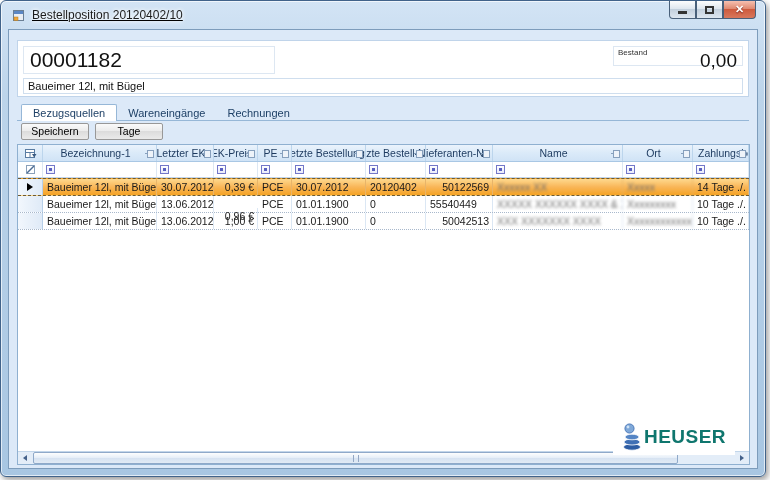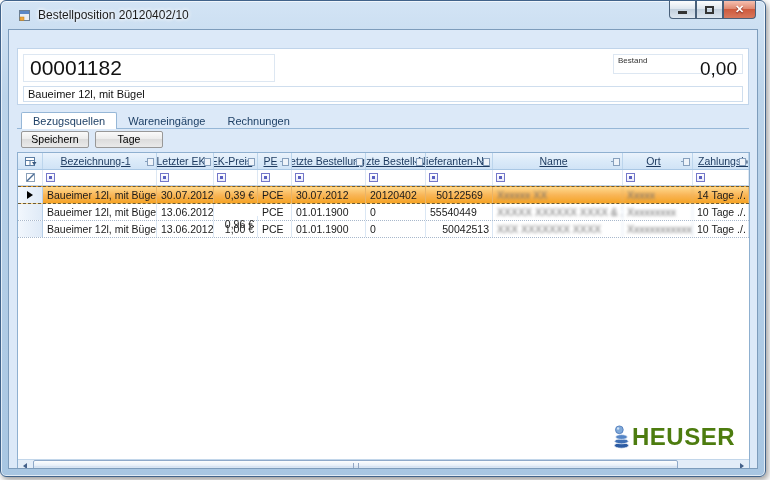--- a/index.html
+++ b/index.html
@@ -5,39 +5,39 @@
   * { box-sizing: border-box; margin: 0; padding: 0; }
   html,body { width:770px; height:480px; overflow:hidden; background:#fff;
               font-family:"Liberation Sans", sans-serif; }
 
   
   .window { position:absolute; left:0; top:0; width:766px; height:477px;
     border:1px solid #41638a; border-radius:6px;
     background:linear-gradient(180deg,#d3e4f5 0%,#bcd4ea 20%,#a8c6e2 100%);
     box-shadow:2px 3px 6px rgba(0,0,0,.4), inset 0 0 0 1px rgba(255,255,255,.65); }
   .titlebar { position:absolute; left:0; top:0; right:0; height:28px;
-    display:flex; align-items:center; padding-left:16px; }
+    display:flex; align-items:center; padding-left:10px;text-decoration:underline; }
   .title-text { font-size:12px; color:#1c1c1c; margin-left:6px;
     text-shadow:0 0 4px #fff,0 0 4px #fff; white-space:nowrap; }
   .app-icon { width:15px; height:15px; flex:0 0 auto; }
   .winbtns { position:absolute; top:0; right:9px; display:flex; }
   .winbtn { width:27px; height:18px; border:1px solid #49607a; border-top:none;
     display:flex; align-items:center; justify-content:center;
     background:linear-gradient(180deg,#fdfdfd 0%,#dfe7ef 45%,#c3d0dd 50%,#dde6f0 100%); }
   .winbtn.first { border-radius:0 0 0 4px; }
   .winbtn.close { width:33px; border-radius:0 0 4px 0;
     background:linear-gradient(180deg,#f6c0b0 0%,#e08a72 45%,#ce5b3e 50%,#d8775c 100%); }
   .glyph-min { width:9px; height:3px; background:#333; margin-top:6px; }
   .glyph-max { width:9px; height:8px; border:2px solid #333; background:transparent; }
   .glyph-close { color:#fff; font-size:11px; font-weight:bold;
     text-shadow:0 1px 1px #7c2015; line-height:1; }
 
   
   .client { position:absolute; left:7px; top:28px; right:7px; bottom:7px;
-    background:#dce9f8; border:1px solid #7d9cbb; padding:18px 8px; overflow:hidden; }
+    background:#dce9f8; border:1px solid #7d9cbb; padding:10px 8px; overflow:hidden; }
 
   
   .toppanel { position:relative; height:57px; background:#fff;
     border:1px solid #c0d4ea; }
   .artno { position:absolute; left:5px; top:5px; width:252px; height:28px;
     background:#fff; border:1px solid #dde7f2; font-size:21px; color:#111;
     padding:1px 6px 0; white-space:nowrap; }
   .bestand { position:absolute; right:5px; top:5px; width:130px; height:20px;
     background:#fff; border:1px solid #dde7f2; }
   .bestand-label { position:absolute; left:4px; top:1px; font-size:8px; color:#333; }
@@ -62,21 +62,21 @@
     white-space:nowrap; }
 
   
   .grid { position:relative; margin-top:1px; width:733px; height:321px;
     border:1px solid #8fb0d0; background:#fff; display:flex; flex-direction:column; }
   .ghead { display:flex; height:17px; flex:0 0 auto;
     background:linear-gradient(180deg,#ebf3fc 0%,#dcebf9 45%,#d0e3f6 100%);
     border-bottom:1px solid #a9c7e4; }
   .hcell { position:relative; height:100%; border-right:1px solid #bcd5ec;
     display:flex; align-items:center; justify-content:center;
-    font-size:10.5px; color:#1d3a5f; overflow:hidden; white-space:nowrap; flex:0 0 auto;text-decoration:underline; }
+    font-size:10.5px; color:#1d3a5f; overflow:hidden; white-space:nowrap; flex:0 0 auto; }
   .hcell.hleft { justify-content:flex-start; padding-left:3px; }
   .hcell .lbl { padding:0 10px 0 2px; }
   .corner { width:25px; justify-content:center; }
   .pin { position:absolute; right:2px; top:5px; width:9px; height:8px; }
   .pin::before { content:""; position:absolute; right:0; top:0; width:5px; height:6px;
     border:1px solid #87a0bd; background:#eef3f9; }
   .pin::after { content:""; position:absolute; left:0; top:3px; width:3px; height:1px;
     background:#87a0bd; }
 
   .gfilter { display:flex; height:16px; flex:0 0 auto; background:#fff;
@@ -116,22 +116,22 @@
   .sb-thumb { position:absolute; left:15px; top:0; width:645px; height:12px;
     border:1px solid #8fa9c9; border-radius:2px;
     background:linear-gradient(180deg,#fdfefe 0%,#e7eff8 45%,#d5e2f1 50%,#e2ebf5 100%); }
   .sb-thumb::after { content:""; position:absolute; left:50%; top:2px; margin-left:-3px;
     width:4px; height:7px; border-left:1px solid #93a7c4; border-right:1px solid #93a7c4; }
 
   
   .logo { position:absolute; right:22px; bottom:13px; width:122px; height:36px;
     background:#fff; display:flex; align-items:center; justify-content:center;
     z-index:5; }
-  .logo-text { font-size:24px; font-weight:bold; letter-spacing:0.5px;
-    color:#4d7c0f; margin-left:2px; text-shadow:0 1px 0 rgba(255,255,255,.5); }
+  .logo-text { font-size:19px; font-weight:bold; letter-spacing:0.5px;
+    color:#0f766e; margin-left:2px; text-shadow:0 1px 0 rgba(255,255,255,.5); }
 </style>
 </head>
 <body>
 
 <div class="window">
 
   <div class="titlebar">
     <svg class="app-icon" viewBox="0 0 15 15">
       <rect x="2.5" y="2.5" width="10" height="10" fill="#e9eef4" stroke="#6b7f94"></rect>
       <rect x="3" y="3" width="9" height="3" fill="#5b87c5"></rect>
@@ -266,21 +266,21 @@
           <div class="grow selected">
             <div class="indcell">
               <span class="arrow"></span>
             </div>
             <div class="cell" style="width: 114px; text-align: left;">Baueimer 12l, mit Bügel</div>
             <div class="cell" style="width: 57px; text-align: left;">30.07.2012</div>
             <div class="cell" style="width: 44px; text-align: right;">0,39 €</div>
             <div class="cell" style="width: 34px; text-align: left;">PCE</div>
             <div class="cell" style="width: 74px; text-align: left;">30.07.2012</div>
             <div class="cell" style="width: 60px; text-align: left;">20120402</div>
-            <div class="cell" style="width: 67px; text-align: center;">50122569</div>
+            <div class="cell" style="width: 67px; text-align: right;">50122569</div>
             <div class="cell blurred" style="width: 130px; text-align: left;">Xxxxxx XX</div>
             <div class="cell blurred" style="width: 70px; text-align: left;">Xxxxx</div>
             <div class="cell" style="width: 56px; text-align: left;">14 Tage ./. 3</div>
           </div>
           <div class="grow">
             <div class="indcell"></div>
             <div class="cell" style="width: 114px; text-align: left;">Baueimer 12l, mit Bügel</div>
             <div class="cell" style="width: 57px; text-align: left;">13.06.2012</div>
             <div class="cell" style="width: 44px; text-align: right; margin-top: 12px;">0,96 €</div>
             <div class="cell" style="width: 34px; text-align: left;">PCE</div>

